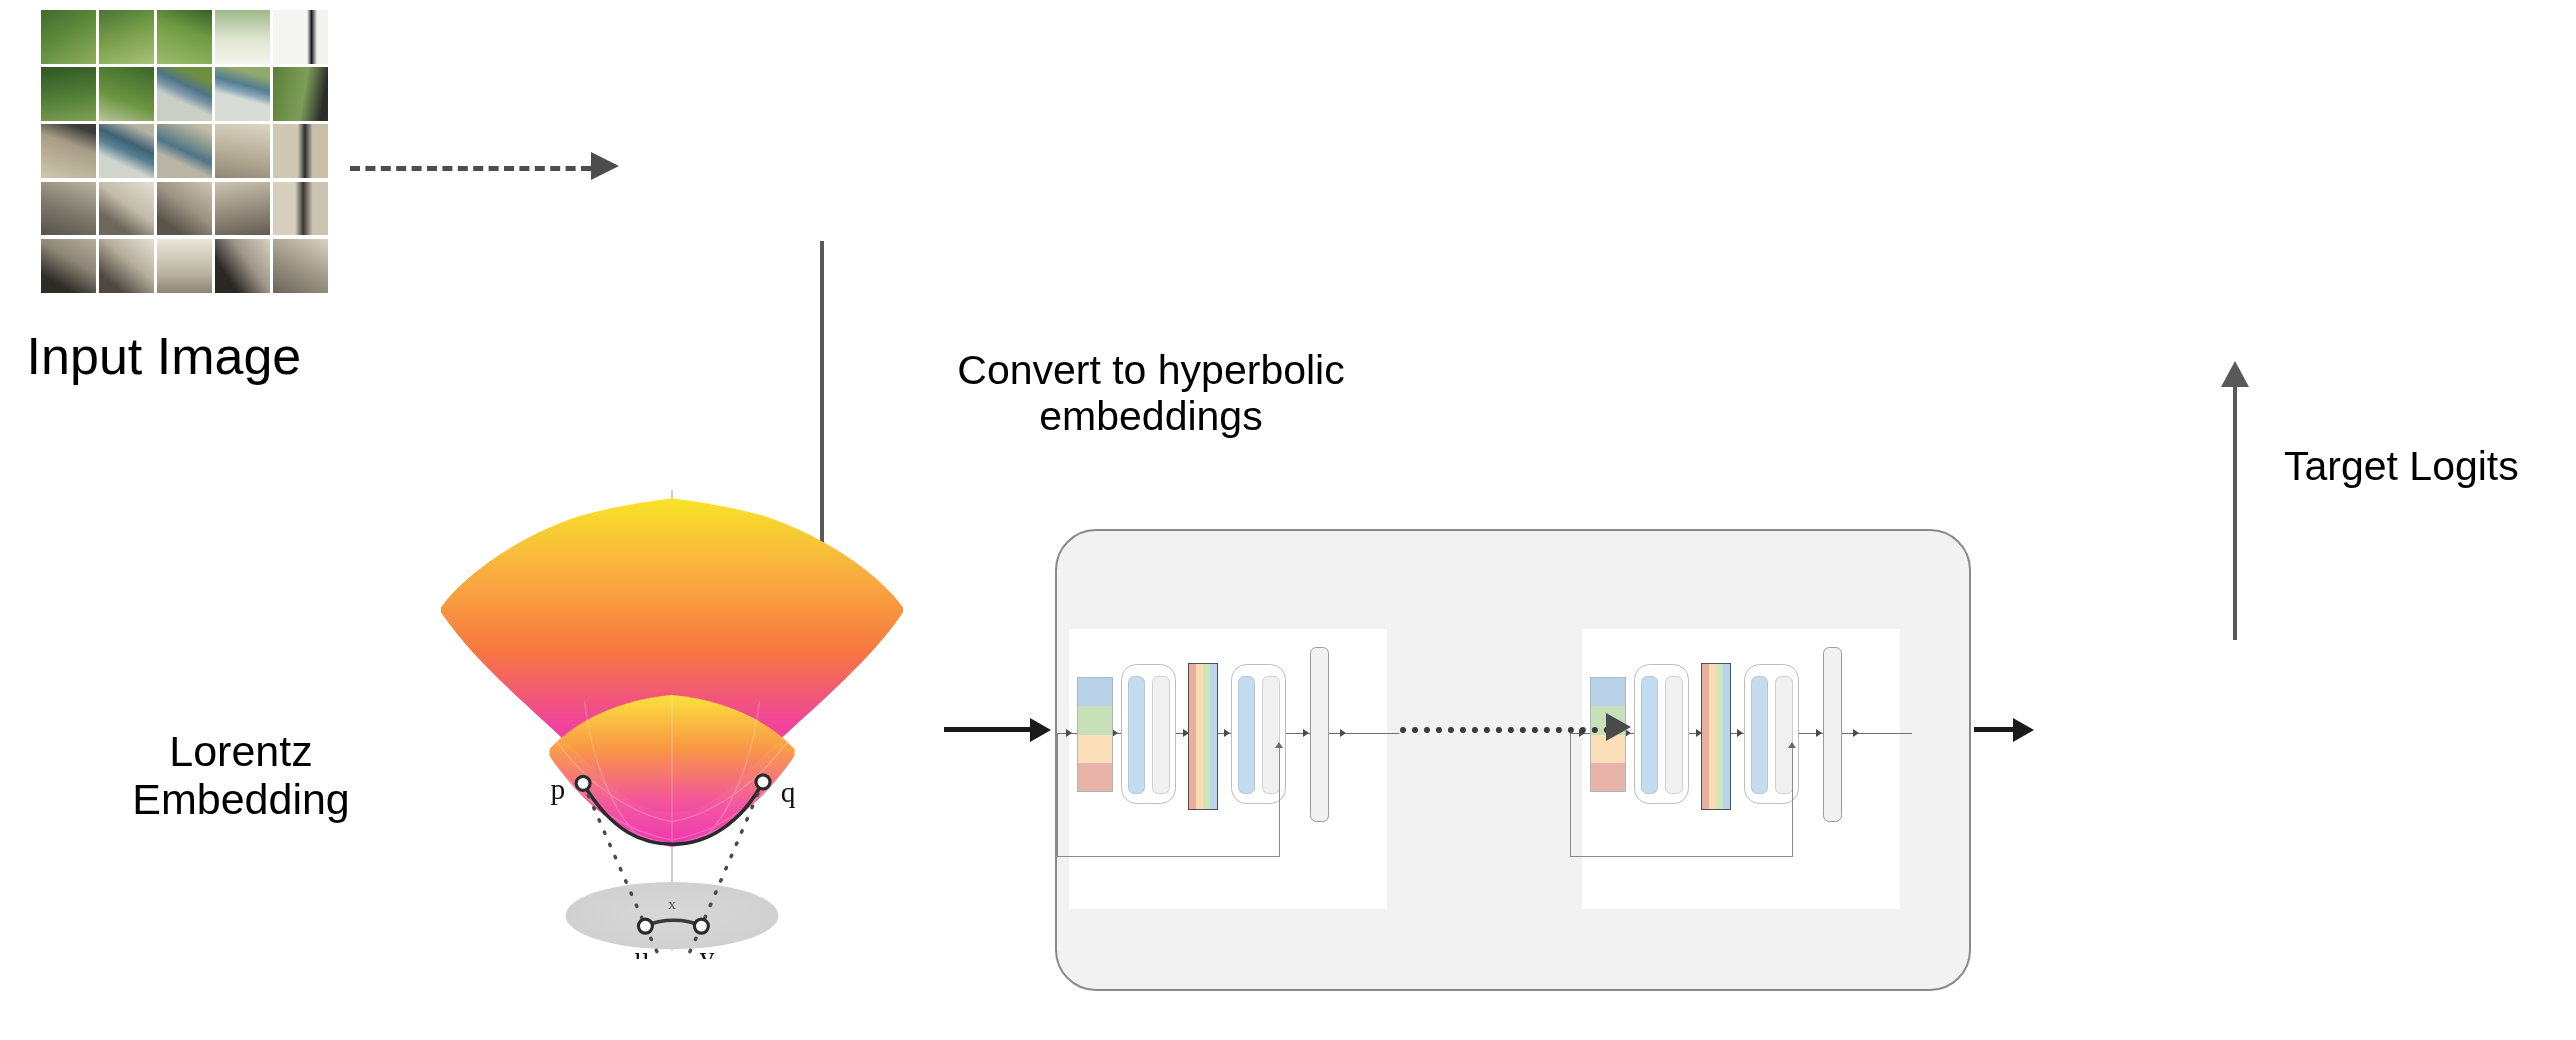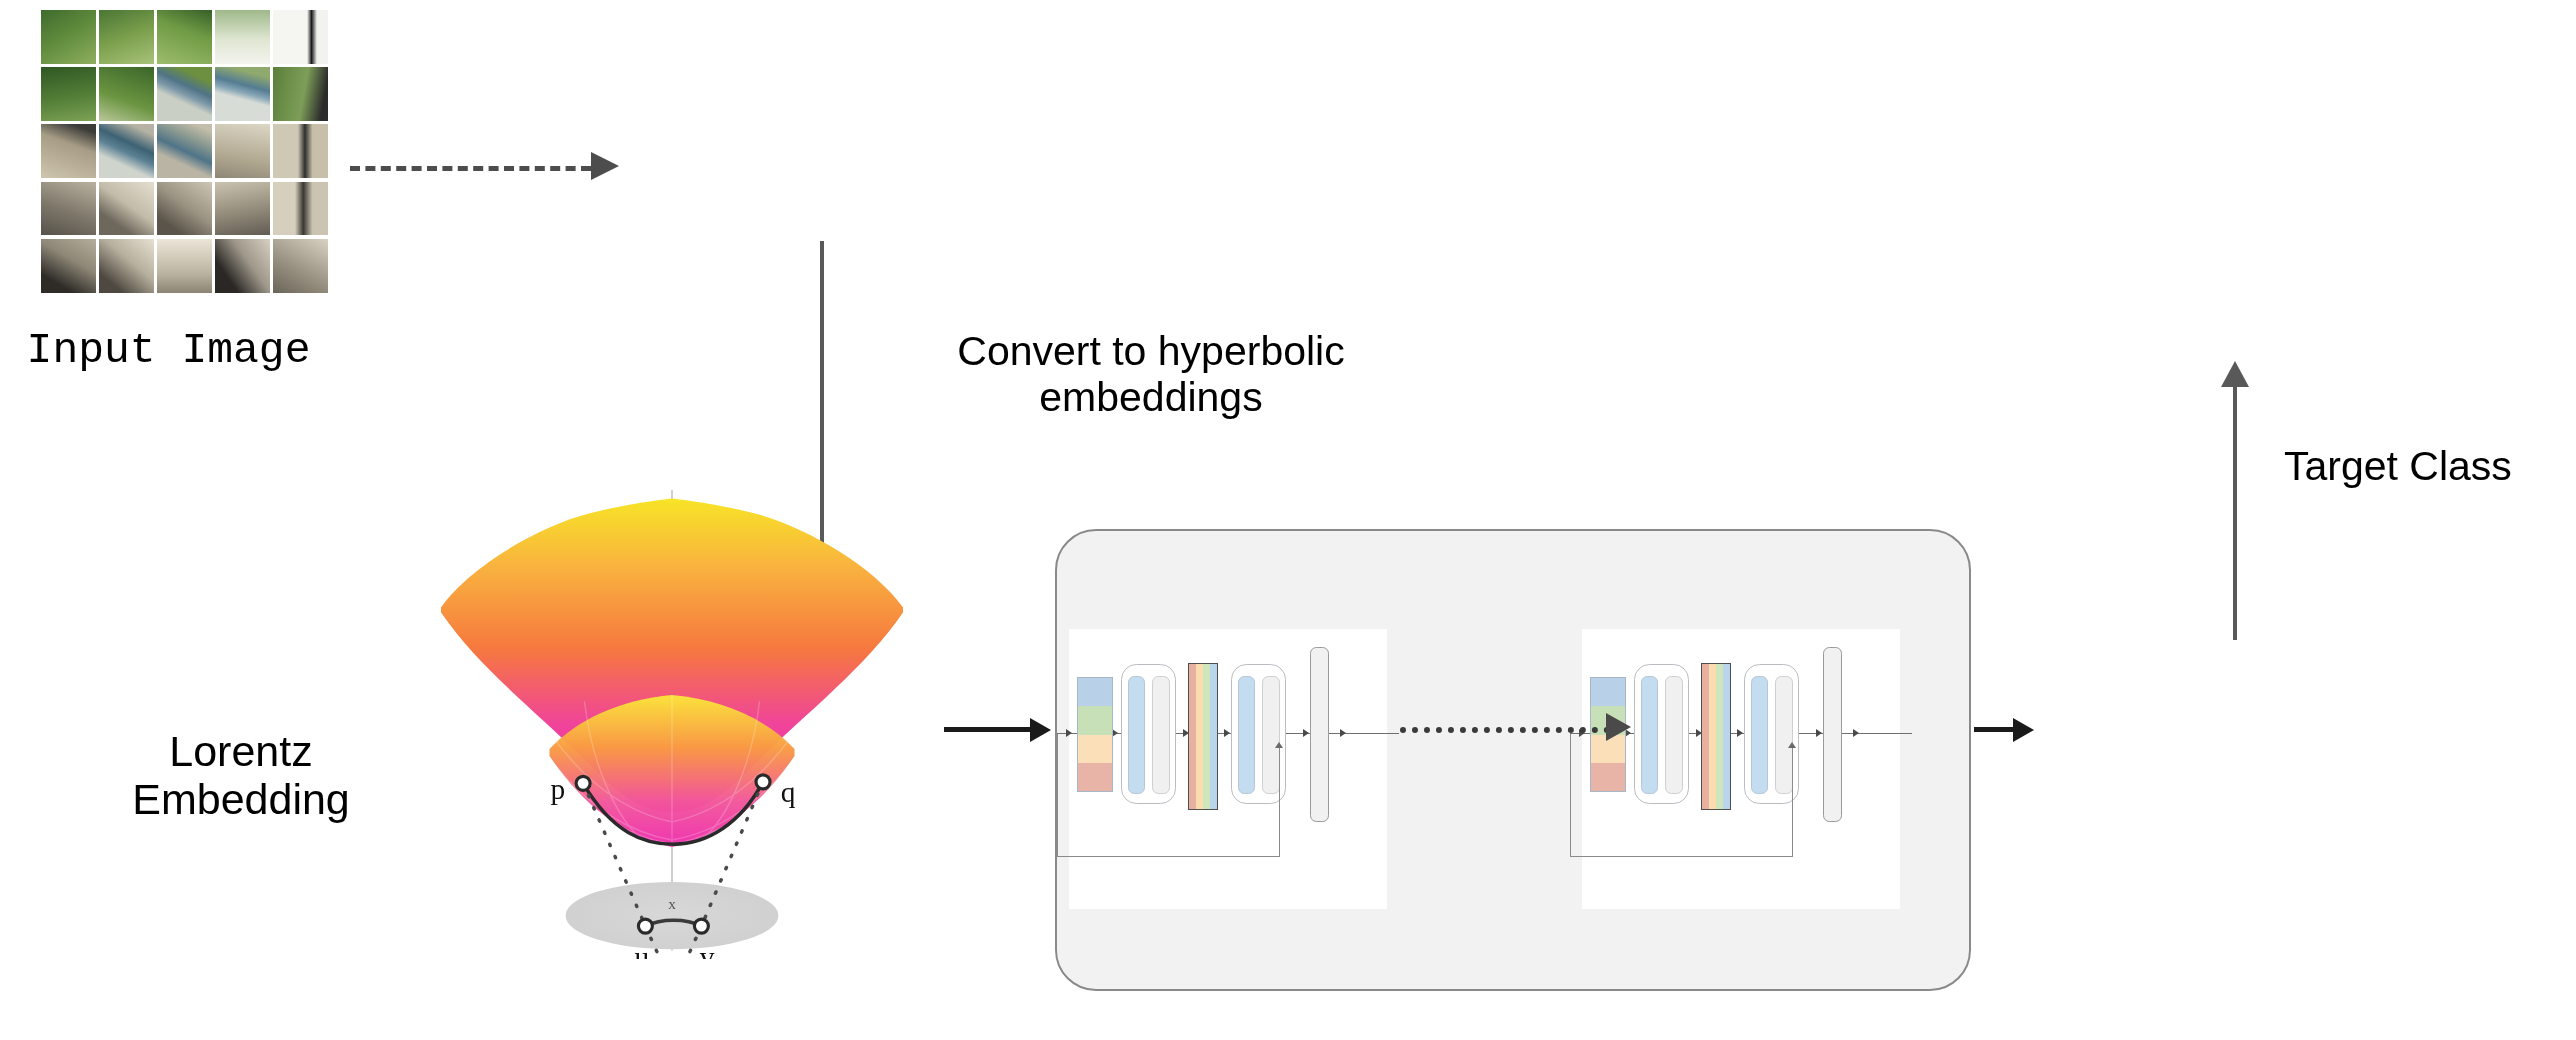--- a/index.html
+++ b/index.html
@@ -104,30 +104,30 @@
     <div class="patch" style="background:linear-gradient(170deg,#cac3b0,#8d8676 60%,#615b52)"></div>
     <div class="patch" style="background:linear-gradient(90deg,#d6cfbd 40%,#3a3733 55%,#cbc4b2 72%)"></div>
 
     <div class="patch" style="background:linear-gradient(30deg,#2f2c28 22%,#8e8777 60%,#b5ae9c)"></div>
     <div class="patch" style="background:linear-gradient(40deg,#4e4840 20%,#b6af9d 58%,#e6e0d2)"></div>
     <div class="patch" style="background:linear-gradient(180deg,#ece6d8,#b9b2a0 65%,#8b8474)"></div>
     <div class="patch" style="background:linear-gradient(55deg,#2a2724 25%,#9e978a 60%,#d7d0c2)"></div>
     <div class="patch" style="background:linear-gradient(210deg,#d9d2c2,#9a9383 55%,#6a6458)"></div>
   </div>
 
-  <div class="lbl" id="input-image-label" style="left:26.6px;top:327px;font-size:43px;font-family:Liberation Mono, monospace;">Input Image</div>
+  <div class="lbl" id="input-image-label" style="left:26.6px;top:327px;font-size:52px;">Input Image</div>
 
   <div id="dash-arrow-line"></div>
   <div id="dash-arrow-head"></div>
 
 
   <div class="varrow-line" style="left:820px;top:241px;width:3.5px;height:336px;"></div>
   <div class="varrow-head-down" style="left:806px;top:574px;"></div>
 
-  <div class="lbl ctr" style="left:878px;top:329px;width:546px;font-size:41px;white-space:pre-line;">Convert to hyperbolic
+  <div class="lbl ctr" style="left:878px;top:348px;width:546px;font-size:41px;white-space:pre-line;">Convert to hyperbolic
 embeddings</div>
 
   <div class="lbl ctr" style="left:108px;top:727px;width:266px;font-size:43px;white-space:pre-line;">Lorentz
 Embedding</div>
 
   <svg id="manifold" viewBox="0 0 740 680">
     <defs>
       <linearGradient id="bowlGrad" x1="0" y1="0" x2="0" y2="1">
         <stop offset="0%" stop-color="#f7e426"></stop>
         <stop offset="22%" stop-color="#f9b23f"></stop>
@@ -308,17 +308,17 @@
   <div id="dotted-mid"></div>
   <div id="dotted-mid-head"></div>
 
   <div class="harrow-line" style="left:1974px;top:727px;width:43px;height:4.9px;"></div>
   <div class="harrow-head" style="left:2013px;top:718px;"></div>
 
 
   <div class="varrow-line" style="left:2233px;top:383px;width:3.5px;height:257px;"></div>
   <div class="varrow-head-up" style="left:2221px;top:361px;"></div>
 
-  <div class="lbl" style="left:2284px;top:444px;font-size:41px;">Target Class</div>
+  <div class="lbl" style="left:2284px;top:444px;font-size:41px;">Target Logits</div>
 
 
 </div>
 
 
 </body></html>

